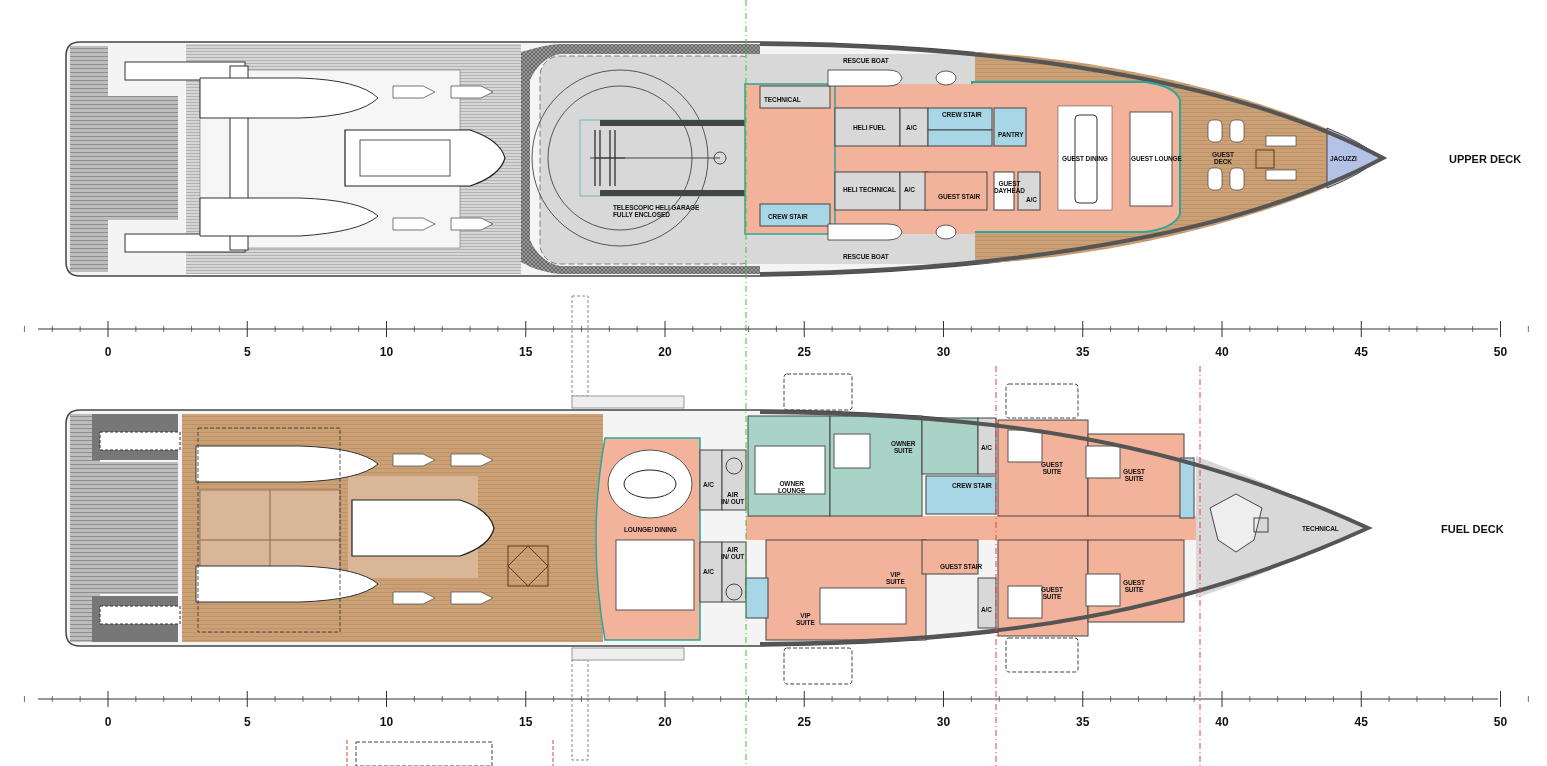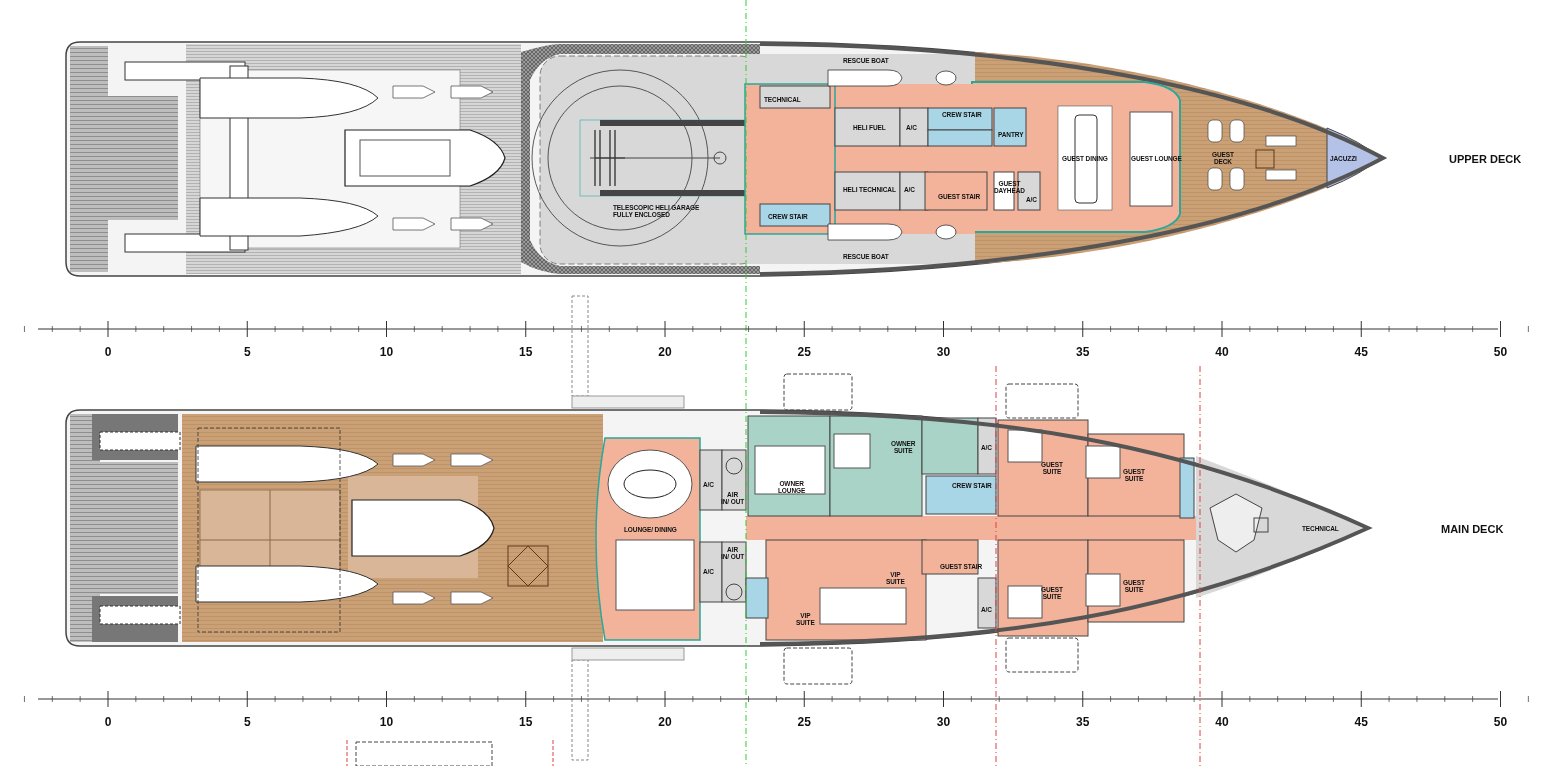--- a/index.html
+++ b/index.html
@@ -426,21 +426,21 @@
         <line x1="2781.6000000000004" x2="2781.6000000000004" y1="696" y2="702" stroke="#333" stroke-width="0.7"></line>
         <line x1="2809.4500000000003" x2="2809.4500000000003" y1="696" y2="702" stroke="#333" stroke-width="0.7"></line>
         <line x1="2837.3" x2="2837.3" y1="696" y2="702" stroke="#333" stroke-width="0.7"></line>
         <line x1="2865.15" x2="2865.15" y1="696" y2="702" stroke="#333" stroke-width="0.7"></line>
         <line x1="2893" x2="2893" y1="691" y2="707" stroke="#333" stroke-width="1"></line>
       </g>
   </g>
 </svg>
 
 <div class="deck-title" style="left:1441px;top:153px;margin-left:8px;">UPPER DECK</div>
-<div class="deck-title" style="left:1441px;top:523px;">MAIN DECK</div>
+<div class="deck-title" style="left:1441px;top:523px;">FUEL DECK</div>
 
 <div class="lbl" style="left:843px;top:57px;">RESCUE BOAT</div>
 <div class="lbl" style="left:843px;top:253px;">RESCUE BOAT</div>
 <div class="lbl" style="left:764px;top:96px;">TECHNICAL</div>
 <div class="lbl" style="left:853px;top:124px;">HELI FUEL</div>
 <div class="lbl" style="left:906px;top:124px;">A/C</div>
 <div class="lbl" style="left:942px;top:111px;">CREW STAIR</div>
 <div class="lbl" style="left:998px;top:131px;">PANTRY</div>
 <div class="lbl" style="left:843px;top:186px;">HELI TECHNICAL</div>
 <div class="lbl" style="left:904px;top:186px;">A/C</div>

